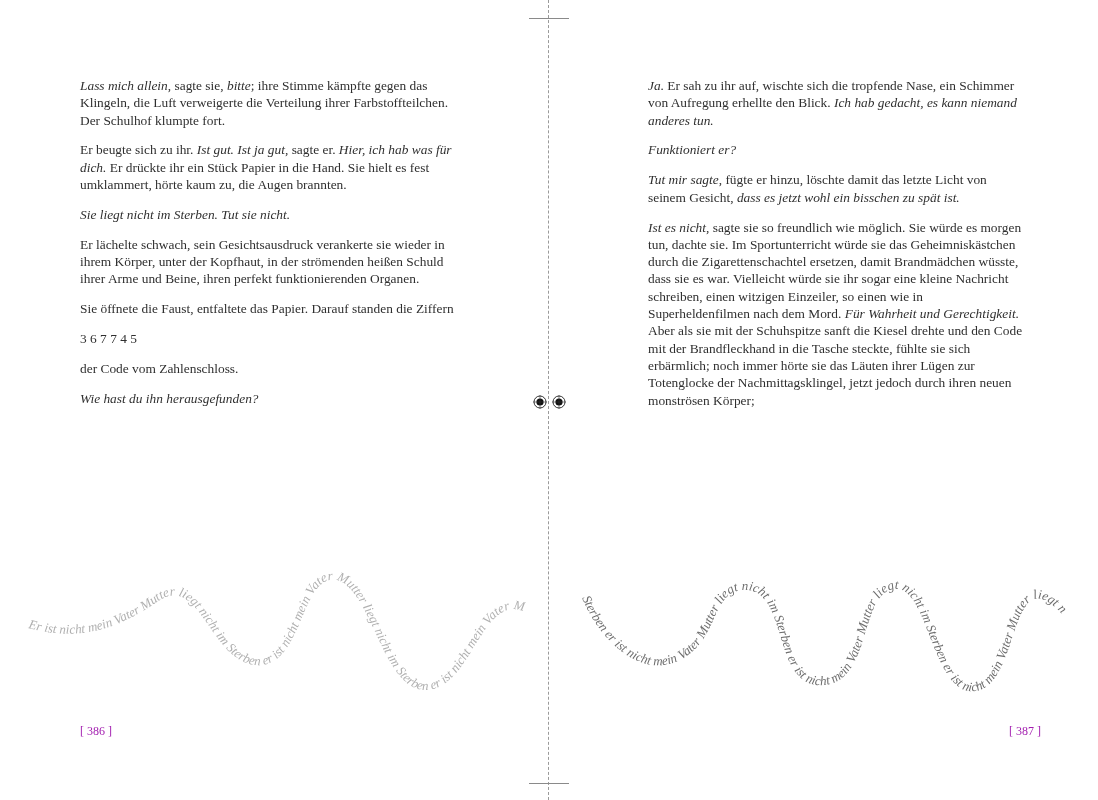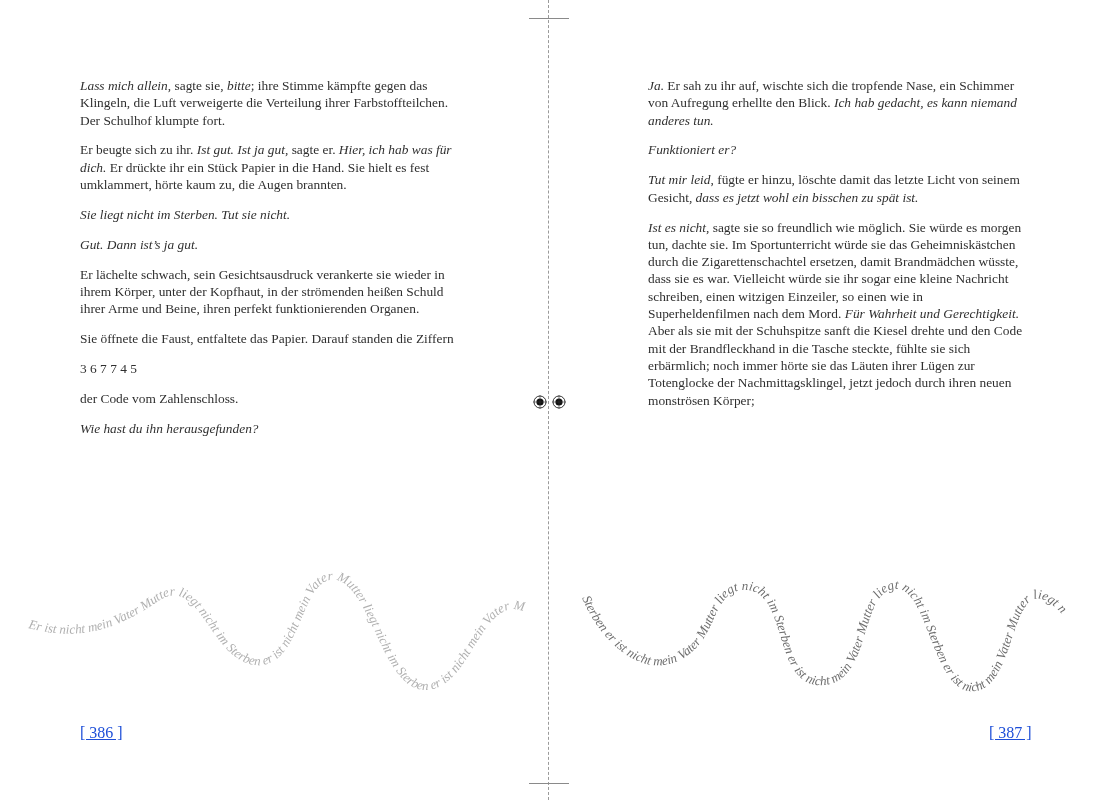--- a/index.html
+++ b/index.html
@@ -10,23 +10,23 @@
     color: #2f2f2f;
   }
   .page { position: absolute; top: 0; height: 800px; }
   .page-left { left: 0; width: 549px; }
   .page-right { left: 549px; width: 549px; }
   .textblock { position: absolute; font-size: 13.4px; line-height: 17.3px; }
   .page-left .textblock { left: 80px; top: 77px; width: 380px; }
   .page-right .textblock { left: 99px; top: 77px; width: 380px; }
   .para { margin: 0 0 12.6px 0; }
   .it { font-style: italic; }
-  .pageno { position: absolute; top: 724px; font-size: 16px; color: #1d4ed8; text-decoration: underline; }
+  .pageno { position: absolute; top: 724px; font-size: 12px; color: #a21caf; }
   .page-left .pageno { left: 80px; }
-  .page-right .pageno { left: 440px; }
+  .page-right .pageno { left: 460px; }
   .gutter-line {
     position: absolute; left: 548px; top: 0; width: 0; height: 800px;
     border-left: 1px dashed #9a9a9a;
   }
   .crop-mark { position: absolute; left: 529px; width: 40px; height: 1px; background: #8a8a8a; }
   .reg-mark { position: absolute; top: 395px; width: 14px; height: 14px; }
   .wave { position: absolute; left: 0; top: 560px; width: 1098px; height: 150px; }
   .wave text { font-family: "Liberation Serif", "DejaVu Serif", serif; font-style: italic; font-size: 13px; }
 </style>
 </head>
@@ -46,35 +46,34 @@
   <circle cx="7" cy="7" r="3.6" fill="#111"></circle>
   <line x1="0" y1="7" x2="14" y2="7" stroke="#333" stroke-width="0.6"></line>
   <line x1="7" y1="0" x2="7" y2="14" stroke="#333" stroke-width="0.6"></line>
 </svg>
 
 <div class="page page-left">
   <div class="textblock" id="left-text">
       <p class="para"><span class="it">Lass mich allein</span><span>, sagte sie, </span><span class="it">bitte</span><span>; ihre Stimme kämpfte gegen das Klingeln, die Luft verweigerte die Verteilung ihrer Farbstoffteilchen. Der Schulhof klumpte fort.</span></p>
       <p class="para"><span>Er beugte sich zu ihr. </span><span class="it">Ist gut. Ist ja gut</span><span>, sagte er. </span><span class="it">Hier, ich hab was für dich.</span><span> Er drückte ihr ein Stück Papier in die Hand. Sie hielt es fest umklammert, hörte kaum zu, die Augen brannten.</span></p>
       <p class="para"><span class="it">Sie liegt nicht im Sterben. Tut sie nicht.</span></p>
-      <p class="para"><span class="it">Gut. Dann ist’s ja gut.</span></p>
       <p class="para"><span>Er lächelte schwach, sein Gesichtsausdruck verankerte sie wieder in ihrem Körper, unter der Kopfhaut, in der strömenden heißen Schuld ihrer Arme und Beine, ihren perfekt funktionierenden Organen.</span></p>
       <p class="para"><span>Sie öffnete die Faust, entfaltete das Papier. Darauf standen die Ziffern</span></p>
       <p class="para"><span>3 6 7 7 4 5</span></p>
       <p class="para"><span>der Code vom Zahlenschloss.</span></p>
       <p class="para"><span class="it">Wie hast du ihn herausgefunden?</span></p>
     </div>
   <div class="pageno">[ 386 ]</div>
 </div>
 
 <div class="page page-right">
   <div class="textblock" id="right-text">
       <p class="para"><span class="it">Ja.</span><span> Er sah zu ihr auf, wischte sich die tropfende Nase, ein Schimmer von Aufregung erhellte den Blick. </span><span class="it">Ich hab gedacht, es kann niemand anderes tun.</span></p>
       <p class="para"><span class="it">Funktioniert er?</span></p>
-      <p class="para"><span class="it">Tut mir leid</span><span>, fügte er hinzu, löschte damit das letzte Licht von seinem Gesicht, </span><span class="it">dass es jetzt wohl ein bisschen zu spät ist.</span></p>
+      <p class="para"><span class="it">Tut mir sagte</span><span>, fügte er hinzu, löschte damit das letzte Licht von seinem Gesicht, </span><span class="it">dass es jetzt wohl ein bisschen zu spät ist.</span></p>
       <p class="para"><span class="it">Ist es nicht</span><span>, sagte sie so freundlich wie möglich. Sie würde es morgen tun, dachte sie. Im Sportunterricht würde sie das Geheimniskästchen durch die Zigarettenschachtel ersetzen, damit Brandmädchen wüsste, dass sie es war. Vielleicht würde sie ihr sogar eine kleine Nachricht schreiben, einen witzigen Einzeiler, so einen wie in Superheldenfilmen nach dem Mord. </span><span class="it">Für Wahrheit und Gerechtigkeit.</span><span> Aber als sie mit der Schuhspitze sanft die Kiesel drehte und den Code mit der Brandfleckhand in die Tasche steckte, fühlte sie sich erbärmlich; noch immer hörte sie das Läuten ihrer Lügen zur Totenglocke der Nachmittagsklingel, jetzt jedoch durch ihren neuen monströsen Körper;</span></p>
     </div>
   <div class="pageno">[ 387 ]</div>
 </div>
 
 <svg class="wave" viewBox="0 560 1098 150">
   <defs>
     <path id="wave-left" d="M28,628 C90,645 130,620 160,600 C200,575 210,660 255,665 C300,670 300,585 330,580 C370,575 380,690 425,690 C470,690 480,600 520,610" fill="none"></path>
     <path id="wave-right" d="M582,598 C600,640 640,680 680,660 C720,640 710,590 745,590 C790,590 770,690 825,685 C870,680 860,600 890,590 C930,575 930,705 980,690 C1020,675 1010,560 1060,612" fill="none"></path>
   </defs>

